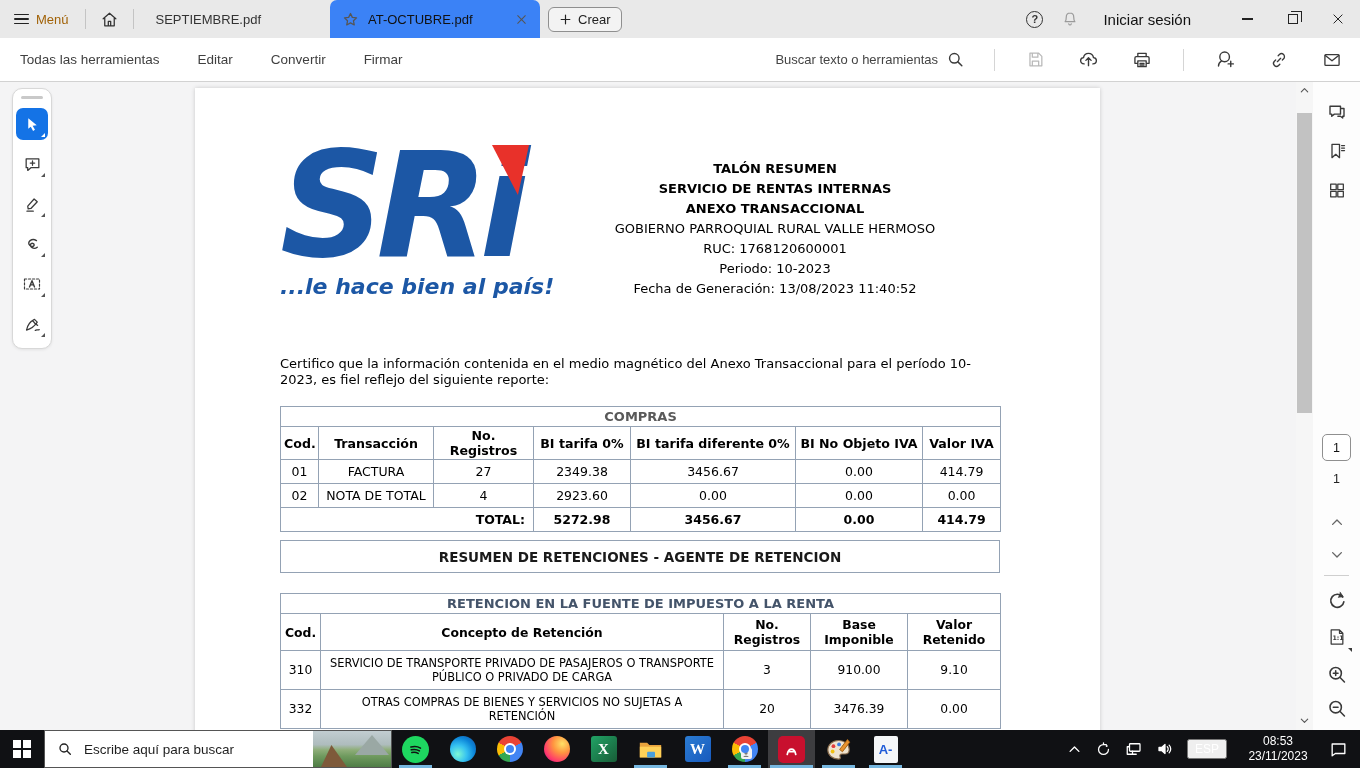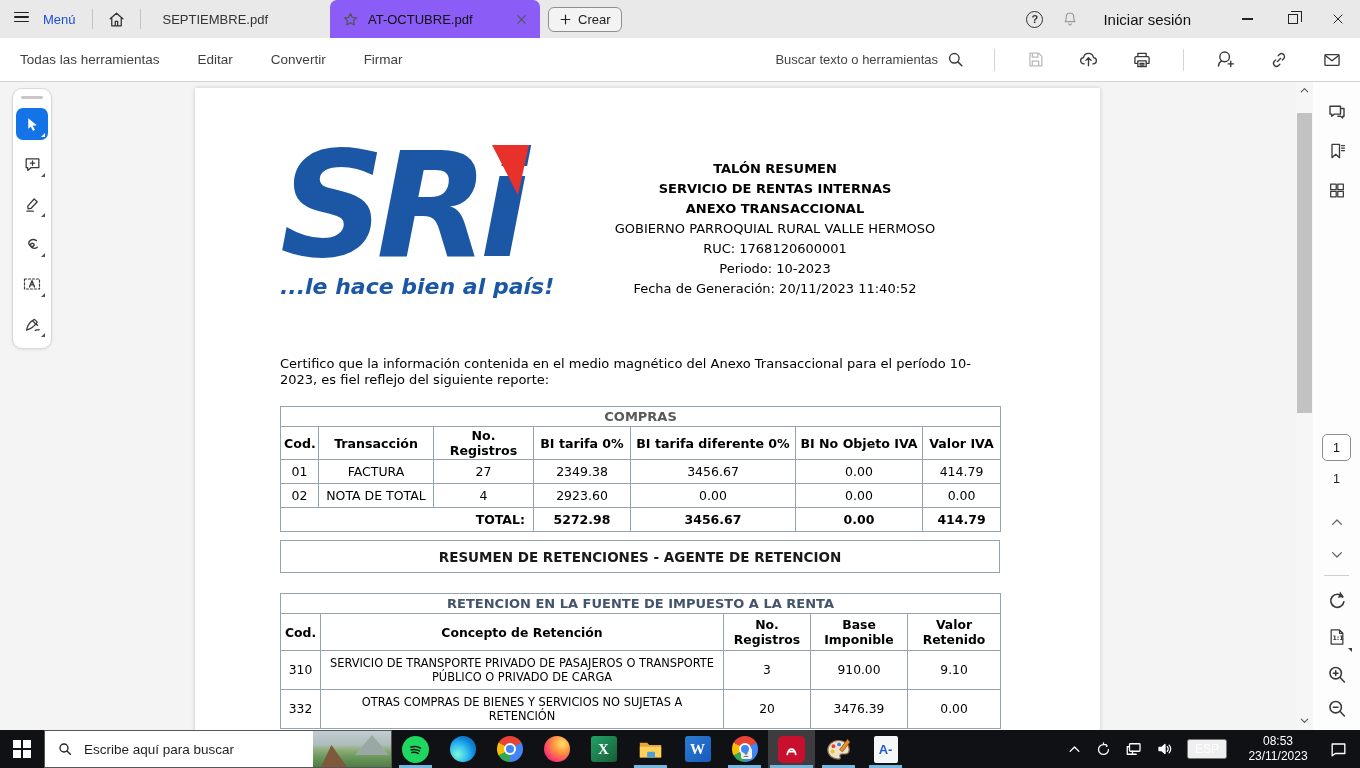--- a/index.html
+++ b/index.html
@@ -4,27 +4,27 @@
 <style>
   html,body{margin:0;padding:0;background:#333;}
   .app{position:relative;width:1360px;height:768px;overflow:hidden;background:#f5f5f6;
        font-family:"Liberation Sans",sans-serif;-webkit-font-smoothing:antialiased;color:#2c2c2c;}
   .app *{box-sizing:border-box;}
   svg.i{fill:none;stroke:currentColor;stroke-width:1.6;stroke-linecap:round;stroke-linejoin:round;display:block;}
 
   
   .titlebar{position:absolute;left:0;top:0;width:1360px;height:38px;background:#e9e9e9;}
   .tb-left{position:absolute;left:8px;top:0;height:38px;display:flex;align-items:center;gap:10px;}
-  .menu-btn{display:flex;gap:14px;background:none;border:0;font:13px "Liberation Sans",sans-serif;color:#1d4ed8;padding:4px 6px;cursor:pointer;}
+  .menu-btn{display:flex;align-items:center;gap:7px;background:none;border:0;font:13px "Liberation Sans",sans-serif;color:#a16207;padding:4px 6px;cursor:pointer;}
   .hamb{width:15px;height:11px;display:flex;flex-direction:column;justify-content:space-between;}
   .hamb i{height:1.8px;background:#222;border-radius:1px;}
   .vdiv{width:1px;height:20px;background:#c4c4c4;}
   .icon-btn{background:none;border:0;padding:4px;color:#333;cursor:pointer;display:flex;align-items:center;}
   .tab-inactive{font-size:13px;color:#333;padding:0 12px;cursor:pointer;white-space:nowrap;}
-  .tab-active{position:absolute;left:330px;top:0;width:210px;height:38px;background:#8b5cf6;border-radius:7px 7px 0 0;
+  .tab-active{position:absolute;left:330px;top:0;width:210px;height:38px;background:#3b82f6;border-radius:7px 7px 0 0;
               display:flex;align-items:center;gap:9px;padding:0 12px;font-size:13px;color:#111;}
   .tab-active .lbl{flex:1;white-space:nowrap;overflow:hidden;}
   .crear{position:absolute;left:548px;top:7px;height:25px;border:1px solid #8f8f8f;border-radius:6px;background:#f3f3f3;
          display:flex;align-items:center;gap:6px;padding:0 10px;font-size:13px;color:#222;cursor:pointer;}
   .tb-right{position:absolute;right:0;top:0;height:38px;display:flex;align-items:center;}
   .signin{font-size:15px;color:#111;margin:0 28px 0 14px;background:none;border:0;cursor:pointer;}
   .winbtn{width:45px;height:38px;display:flex;align-items:center;justify-content:center;background:none;border:0;color:#222;cursor:pointer;}
   .minline{width:11px;height:1.6px;background:#222;}
   .restore{position:relative;width:10px;height:10px;border:1.4px solid #222;background:#e9e9e9;}
   .restore::before{content:"";position:absolute;left:2px;top:-4px;width:10px;height:10px;border:1.4px solid #222;border-left:0;border-bottom:0;}
@@ -302,21 +302,21 @@
         <div class="sri-tag">...le hace bien al país!</div>
       </div>
 
       <div class="doc-header">
         <div class="b">TALÓN RESUMEN</div>
         <div class="b">SERVICIO DE RENTAS INTERNAS</div>
         <div class="b">ANEXO TRANSACCIONAL</div>
         <div>GOBIERNO PARROQUIAL RURAL VALLE HERMOSO</div>
         <div>RUC: 1768120600001</div>
         <div>Periodo: 10-2023</div>
-        <div>Fecha de Generación: 20/11/2023 11:40:52</div>
+        <div>Fecha de Generación: 13/08/2023 11:40:52</div>
       </div>
 
       <div class="certify">Certifico que la información contenida en el medio magnético del Anexo Transaccional para el período 10-2023, es fiel reflejo del siguiente reporte:</div>
 
       <table class="doc t-compras">
         <colgroup>
             <col style="width:38px">
             <col style="width:115px">
             <col style="width:100px">
             <col style="width:97px">

